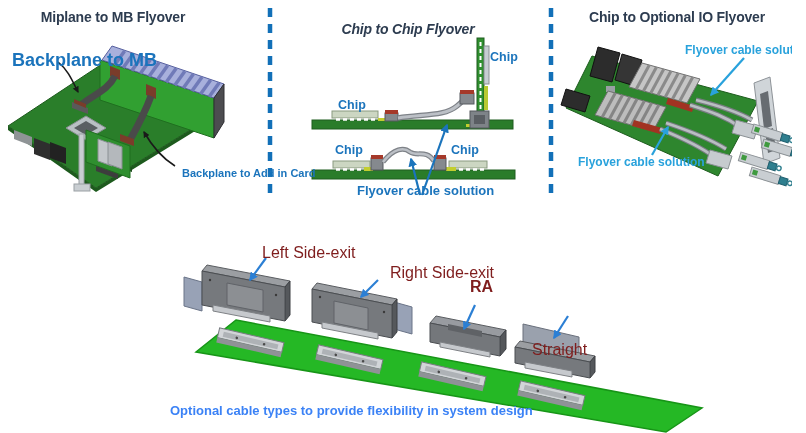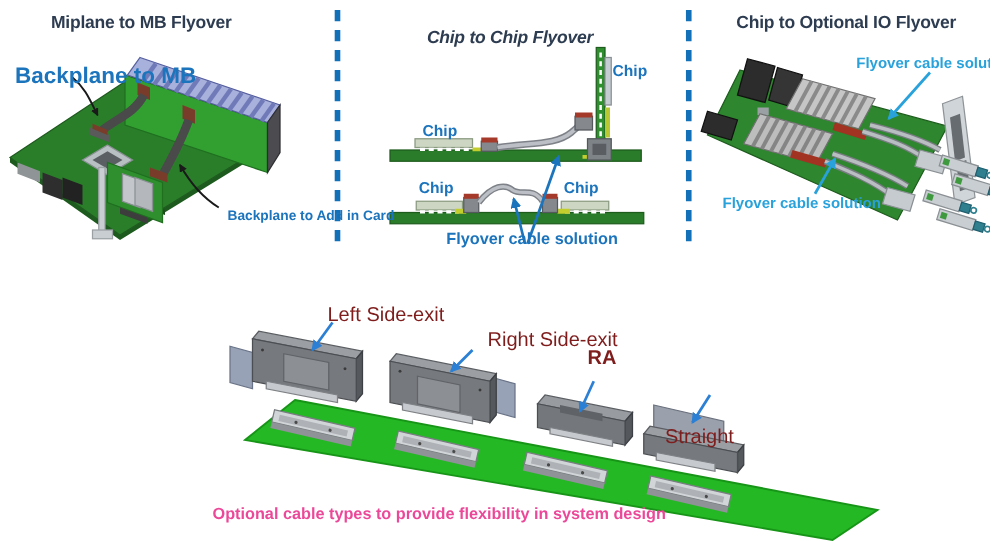--- a/index.html
+++ b/index.html
@@ -4,21 +4,21 @@
 <style>
   html,body{margin:0;padding:0;background:#fff;}
   #app{position:relative;width:744px;height:433px;background:#ffffff;overflow:hidden;
        font-family:"Liberation Sans",sans-serif;padding-left:48px;}
   #artwork{position:absolute;left:0;top:0;}
   .lbl{position:absolute;white-space:nowrap;line-height:1.15;}
   .title{font-weight:bold;font-size:14px;color:#2d3c50;text-align:center;letter-spacing:-0.2px;}
   .blue{color:#1b74bc;font-weight:bold;}
   .lightblue{color:#29a2dc;font-weight:bold;}
   .graylbl{color:#7f1d1d;font-size:16px;}
-  .caption{color:#ec4899;font-weight:bold;font-size:13px;text-align:center;}
+  .caption{color:#3b82f6;font-weight:bold;font-size:13px;text-align:center;}
 </style>
 </head>
 <body>
 
 <div id="app">
 
 <svg id="artwork" width="806" height="433" viewBox="0 0 806 433">
   <defs>
     <marker id="ahb" viewBox="0 0 6 6" refX="5" refY="3" markerWidth="4" markerHeight="4" orient="auto">
           <path d="M0,0 L6,3 L0,6 Z" fill="#1b74bc"></path>

